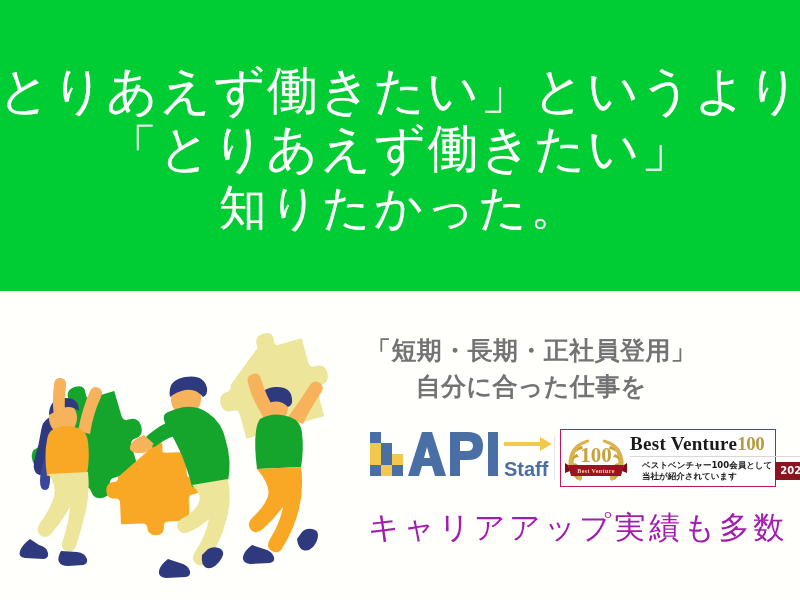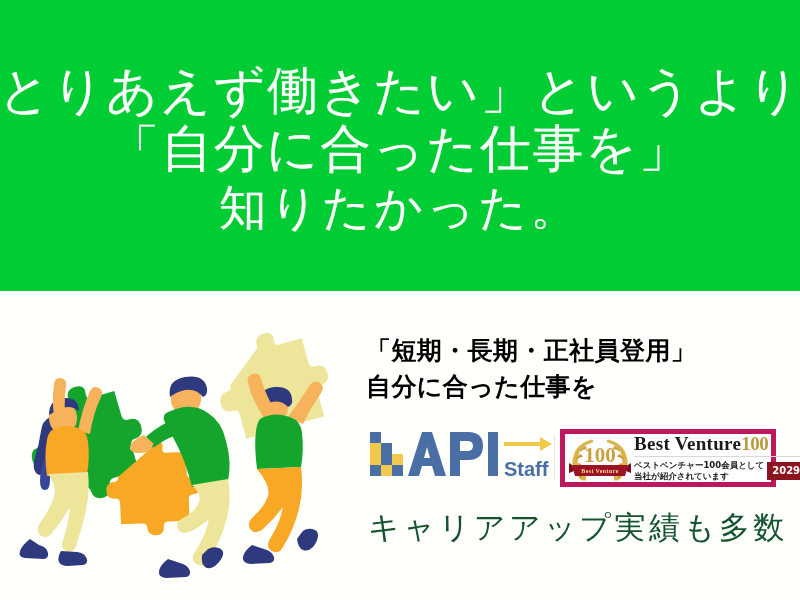--- a/index.html
+++ b/index.html
@@ -42,39 +42,39 @@
     position:absolute;left:16px;top:6px;width:340px;height:300px;
   }
   .illustration svg{display:block;width:340px;height:300px;}
 
   
   .right-col{
     position:absolute;left:362px;top:0;width:438px;height:309px;
   }
   .sub-green{
     position:absolute;left:4px;top:42px;
-    color:#000000;
+    color:#737373;
     font-family:"DejaVu Sans","Liberation Sans",sans-serif;
     font-weight:700;font-size:25px;line-height:1.42;
-    letter-spacing:0.4px;white-space:nowrap;
+    letter-spacing:0.4px;white-space:nowrap;text-align:center;
   }
 
   
   .brand-row{
     position:absolute;left:2px;top:134px;width:430px;height:66px;
     display:flex;align-items:center;
   }
   .logo{position:relative;width:188px;height:60px;}
   .logo svg{display:block;}
   .divider{
     width:1px;height:44px;background:#e3e6ea;margin:0 5px 0 2px;
   }
   .badge{
     position:relative;width:216px;height:58px;
-    border:5px solid #be185d;background:#ffffff;
+    border:1px solid #be185d;background:#ffffff;
     box-sizing:border-box;
     display:flex;align-items:center;
     padding:4px 3px;
   }
   .badge-emblem{width:64px;height:52px;flex:0 0 auto;}
   .badge-emblem svg{display:block;}
   .badge-text{
     flex:1 1 auto;display:flex;flex-direction:column;
     justify-content:center;padding-left:2px;height:52px;
   }
@@ -82,47 +82,47 @@
     font-family:"Liberation Serif","DejaVu Serif",serif;
     font-weight:700;font-size:19px;color:#1a1a1a;
     line-height:1;letter-spacing:0.3px;white-space:nowrap;
     border-bottom:1px solid #d8d8d8;padding-bottom:3px;margin-bottom:3px;
   }
   .badge-title .num{color:#b99a3e;letter-spacing:-0.5px;}
   .badge-sub-row{display:flex;align-items:center;}
   .badge-sub{
     font-family:"DejaVu Sans","Liberation Sans",sans-serif;
     font-weight:700;font-size:8.5px;color:#1a1a1a;
-    line-height:1.26;white-space:nowrap;flex:1 1 auto;
+    line-height:1.26;white-space:nowrap;flex:1 1 auto;margin-left:12px;
   }
   .badge-year{
     flex:0 0 auto;background:#8c1420;color:#ffffff;
     font-family:"DejaVu Sans","Liberation Sans",sans-serif;
     font-weight:700;font-size:10px;
     padding:4px 5px;margin-left:3px;white-space:nowrap;line-height:1;
   }
   .badge-year .yr-suffix{font-size:7px;}
 
   
   .tagline{
     position:absolute;left:6px;top:216px;
-    color:#14532d;
+    color:#a21caf;
     font-family:"DejaVu Sans","Liberation Sans",sans-serif;
     font-weight:400;font-size:31px;letter-spacing:3.5px;
     white-space:nowrap;
   }
 </style>
 </head>
 <body>
 
 <div class="banner">
 
   <div class="hero">
     <div class="hero-line l1">「とりあえず働きたい」というより、</div>
-    <div class="hero-line l2">「自分に合った仕事を」</div>
+    <div class="hero-line l2">「とりあえず働きたい」</div>
     <div class="hero-line l3">知りたかった。</div>
   </div>
 
   <div class="lower">
 
     <div class="illustration">
       <svg viewBox="0 0 340 300" xmlns="http://www.w3.org/2000/svg">
 
         <path d="M41 55 q-3 -10 6 -12 q9 -2 9 6 q0 5 3 5 l22 -4 l4 22 q1 5 6 4 q8 -2 10 6 q2 9 -6 11 q-5 1 -4 6 l4 22 l-22 4 q-5 1 -4 6 q2 8 -6 10 q-9 2 -11 -6 q-1 -5 -6 -4 l-22 4 l-4 -22 q-1 -5 -6 -4 q-8 2 -10 -6 q-2 -9 6 -11 q5 -1 4 -6 z" transform="translate(5,40) rotate(-6 60 55) scale(1.15)" fill="#16a52c"></path>
 

